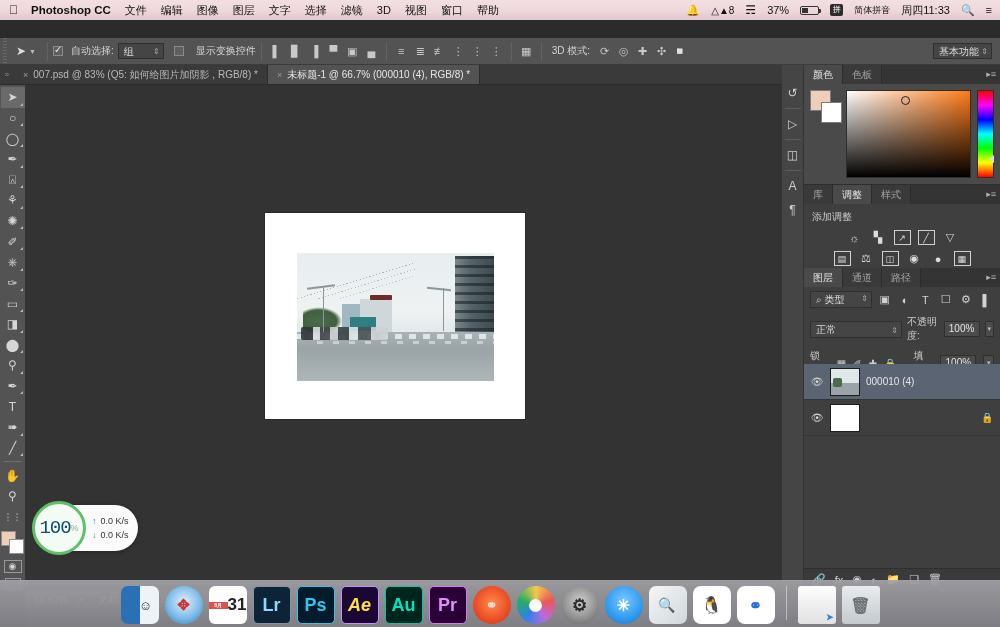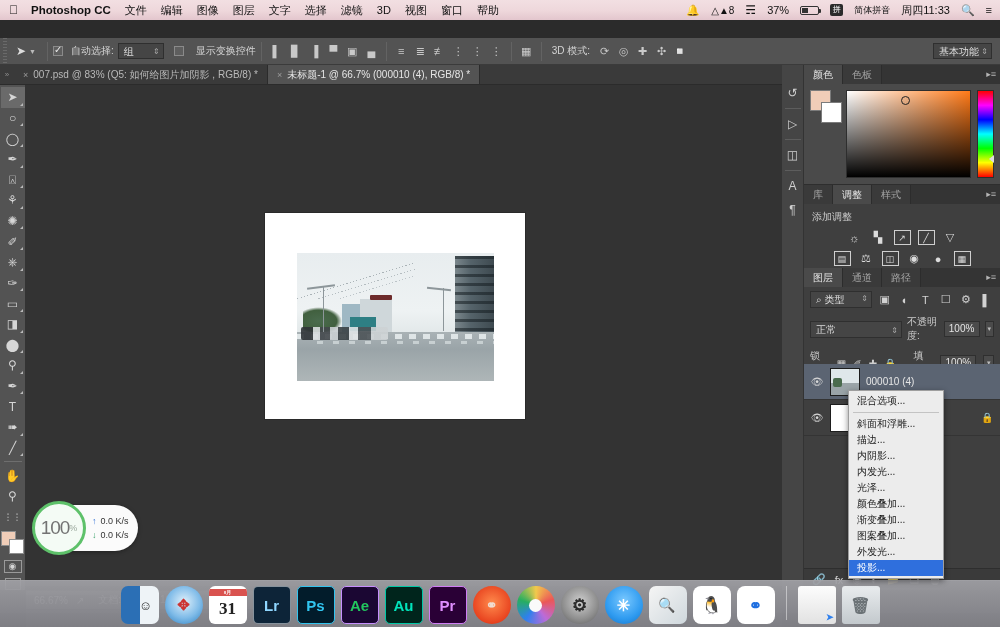--- a/index.html
+++ b/index.html
@@ -168,21 +168,21 @@
   .netwidget {
     position:absolute; left:36px; top:505px; width:102px; height:46px;
     background:#fbfbfb; border-radius:23px; display:flex; align-items:center;
     box-shadow:0 1px 4px rgba(0,0,0,.35); z-index:40;
   }
   .netring {
     position:absolute; left:-4px; top:-4px; width:54px; height:54px; border-radius:50%;
     border:3px solid #5ec16a; background:#f4fbf5;
     display:flex; align-items:center; justify-content:center;
   }
-  .netring span { font-size:19px; color:#737373; letter-spacing:-1px; }
+  .netring span { font-size:19px; color:#0c4a6e; letter-spacing:-1px;font-family:Liberation Mono, monospace; }
   .netring small { font-size:9px; color:#9aa79c; }
   .netrows { margin-left:56px; font-size:9px; color:#333; line-height:14px; }
   .netrows div { display:flex; align-items:center; gap:4px; }
   .up { color:#3c78d8; } .down { color:#38a169; }
 
   
   .rdock { position:absolute; top:65px; right:0; width:218px; bottom:37px; background:#3f3f3f; }
   .rdock-rail {
     position:absolute; left:0; top:0; width:22px; bottom:0; background:#454545; border-right:1px solid #333;
     display:flex; flex-direction:column; align-items:center; padding-top:16px;
@@ -272,21 +272,21 @@
   
   .dockbg {
     position:absolute; left:0; bottom:0; width:1000px; height:47px;
     background:linear-gradient(to bottom,rgba(160,160,165,.93),rgba(130,130,136,.95));
     border-top:1px solid rgba(255,255,255,.25);
     display:flex; align-items:flex-end; justify-content:center; gap:6px; padding-bottom:3px;
   }
   .dockitem { width:38px; height:38px; border-radius:7px; position:relative;
               display:flex; align-items:center; justify-content:center;
               font-size:16px; font-weight:bold; color:#fff; overflow:hidden; }
-  .adobe { border:1px solid rgba(255,255,255,.5); border-radius:5px; font-size:15px;justify-content:center; }
+  .adobe { border:1px solid rgba(255,255,255,.5); border-radius:5px; font-size:18px;justify-content:center; }
   .dock-sep { width:1px; height:34px; background:rgba(255,255,255,.45); margin:0 5px 4px; }
 </style>
 </head>
 <body>
 
 <div id="app">
 
   <div class="macbar">
     <span class="apple"></span>
     <span class="appname">Photoshop CC</span>
@@ -573,56 +573,42 @@
           <span class="lfico">◉</span>
           <span class="lfico">◐</span>
           <span class="lfico">📁</span>
           <span class="lfico">❏</span>
           <span class="lfico">🗑</span>
         </div>
       </div>
     </div>
   </div>
 
-  <div class="ctxmenu">
-    <div class="ctxitem">混合选项...</div>
-    <div class="ctxsep"></div>
-    <div class="ctxitem">斜面和浮雕...</div>
-    <div class="ctxitem">描边...</div>
-    <div class="ctxitem">内阴影...</div>
-    <div class="ctxitem">内发光...</div>
-    <div class="ctxitem">光泽...</div>
-    <div class="ctxitem">颜色叠加...</div>
-    <div class="ctxitem">渐变叠加...</div>
-    <div class="ctxitem">图案叠加...</div>
-    <div class="ctxitem">外发光...</div>
-    <div class="ctxitem hl">投影...</div>
-  </div>
 
   <div class="dockbg">
     <div class="dockitem" style="background:linear-gradient(to right,#2b6fb5 50%,#eef3f7 50%);">
       <span style="color:#222;font-size:13px;margin-left:12px;">☺</span>
 
     </div>
     <div class="dockitem" style="background:radial-gradient(circle at 50% 42%,#dff0fb 0%,#7fbbe8 55%,#2a7ec0 100%);border-radius:50%;">
       <span style="color:#c33;font-size:15px;">✥</span>
 
     </div>
-    <div class="dockitem" style="background:#fff;color:#222;flex-direction:column;border-radius:6px;font-family:Liberation Serif, serif;">
+    <div class="dockitem" style="background:#fff;color:#222;flex-direction:row;border-radius:6px;">
       <span style="background:#d9534f;color:#fff;font-size:5px;width:100%;text-align:center;line-height:7px;">8月</span>
       <span style="font-size:17px;color:#222;line-height:26px;">31</span>
     </div>
     <div class="dockitem adobe" style="background:#0d2438;color:#8fd6ff;">
       <span>Lr</span>
     </div>
     <div class="dockitem adobe" style="background:#021c2b;color:#31c5f0;border-color:#31c5f0;">
       <span>Ps</span>
 
     </div>
-    <div class="dockitem adobe" style="background:#1b0733;color:#22c55e;border-color:#c78fff;">
+    <div class="dockitem adobe" style="background:#1b0733;color:#fde047;border-color:#c78fff;font-style:italic;">
       <span>Ae</span>
     </div>
     <div class="dockitem adobe" style="background:#00251c;color:#00e4bb;border-color:#00c9a7;">
       <span>Au</span>
     </div>
     <div class="dockitem adobe" style="background:#2a0036;color:#e08fff;border-color:#d07df5;">
       <span>Pr</span>
     </div>
     <div class="dockitem" style="background:radial-gradient(circle at 50% 45%,#ff8a4c 0%,#e8431f 70%,#b32d12 100%);border-radius:50%;">
       <span style="color:#f0ded2;font-size:14px;">⚭</span>

